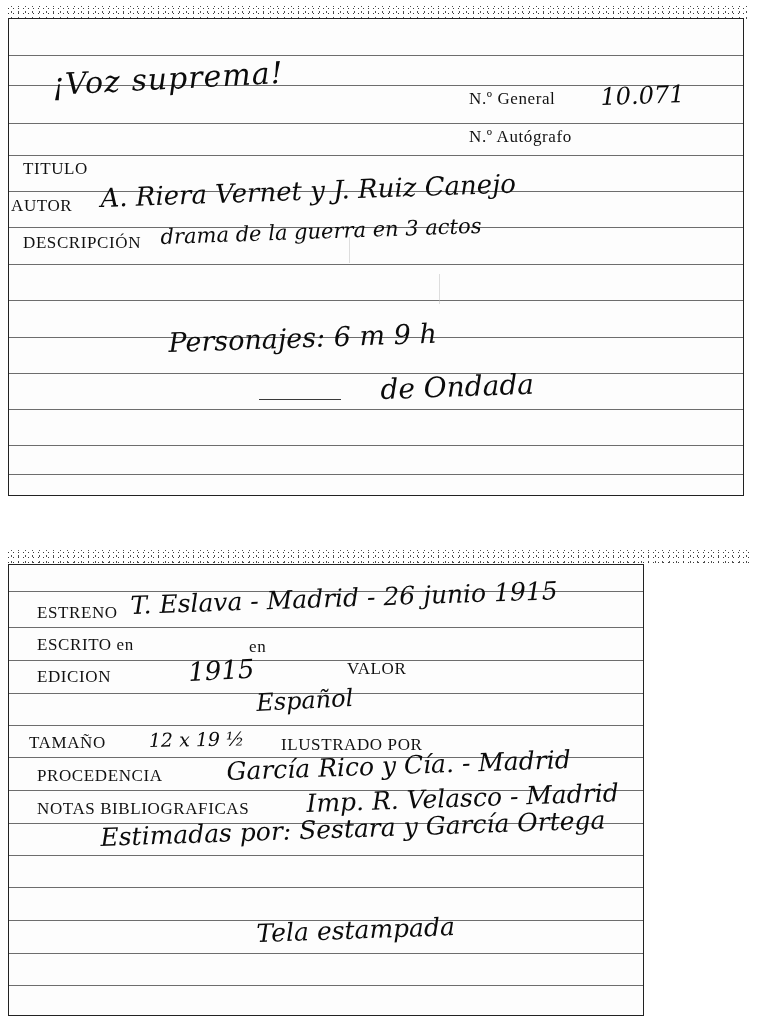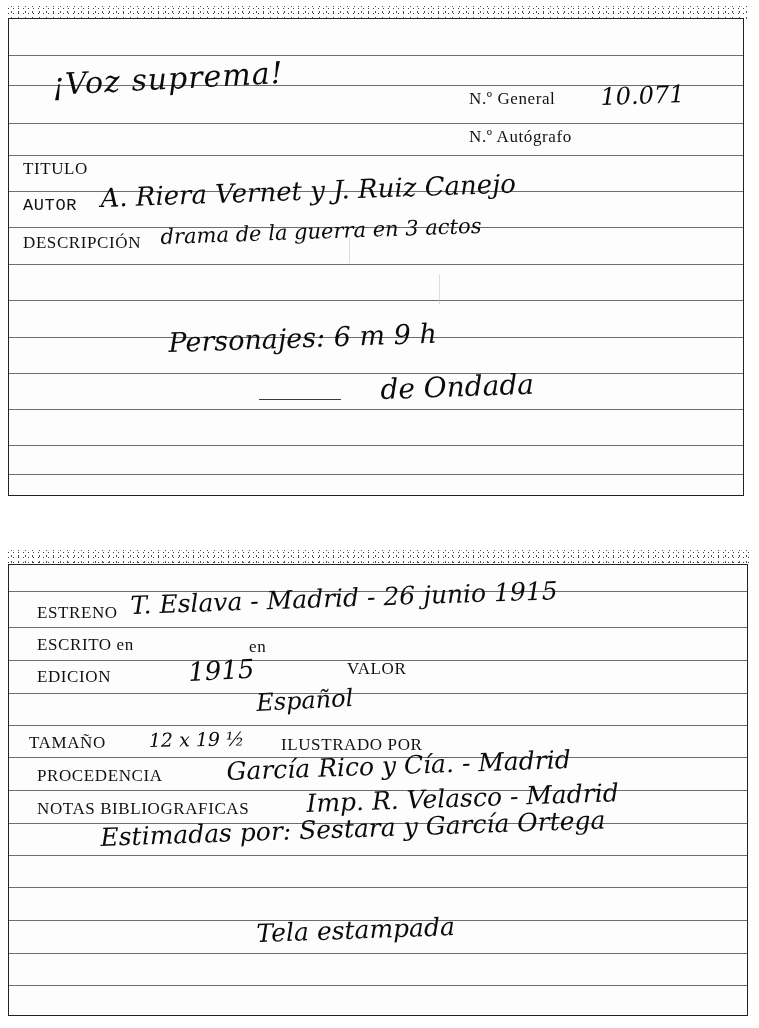--- a/index.html
+++ b/index.html
@@ -34,21 +34,21 @@
   }
   .card-top {
     left: 8px;
     top: 18px;
     width: 736px;
     height: 478px;
   }
   .card-bottom {
     left: 8px;
     top: 564px;
-    width: 740px;
+    width: 636px;
     height: 452px;
   }
 
   
   .speckle {
     position: absolute;
     left: 0;
     width: 100%;
     height: 16px;
     background-color: #ffffff;
@@ -157,21 +157,21 @@
 
     <div class="lbl" style="left:460px; top:70px;">N.º General</div>
     <div class="hw hw-med" style="left:592px; top:64px; transform:rotate(-2deg);">10.071</div>
 
     <div class="lbl" style="left:460px; top:108px;">N.º Autógrafo</div>
     <div class="hw hw-med" style="left:592px; top:102px;"></div>
 
     <div class="lbl" style="left:14px; top:140px;">TITULO</div>
     <div class="hw hw-med" style="left:100px; top:134px;"></div>
 
-    <div class="lbl" style="left:14px; top:177px;font-family:Liberation Mono, monospace;">AUTOR</div>
+    <div class="lbl" style="left:2px; top:177px;">AUTOR</div>
     <div class="hw hw-med" style="left:92px; top:164px; transform:rotate(-2deg); font-size:26px;">A. Riera Vernet y J. Ruiz Canejo</div>
 
     <div class="lbl" style="left:14px; top:214px;">DESCRIPCIÓN</div>
     <div class="hw hw-sm" style="left:152px; top:206px; transform:rotate(-2deg);">drama de la guerra en 3 actos</div>
 
     <div class="hw hw-med" style="left:160px; top:308px; transform:rotate(-2deg); font-size:27px;">Personajes: 6 m 9 h</div>
 
     <div class="underline-blank" style="left:250px; top:380px; width:82px;"></div>
     <div class="hw hw-med" style="left:372px; top:354px; transform:rotate(-2deg); font-size:28px;">de Ondada</div>
 

